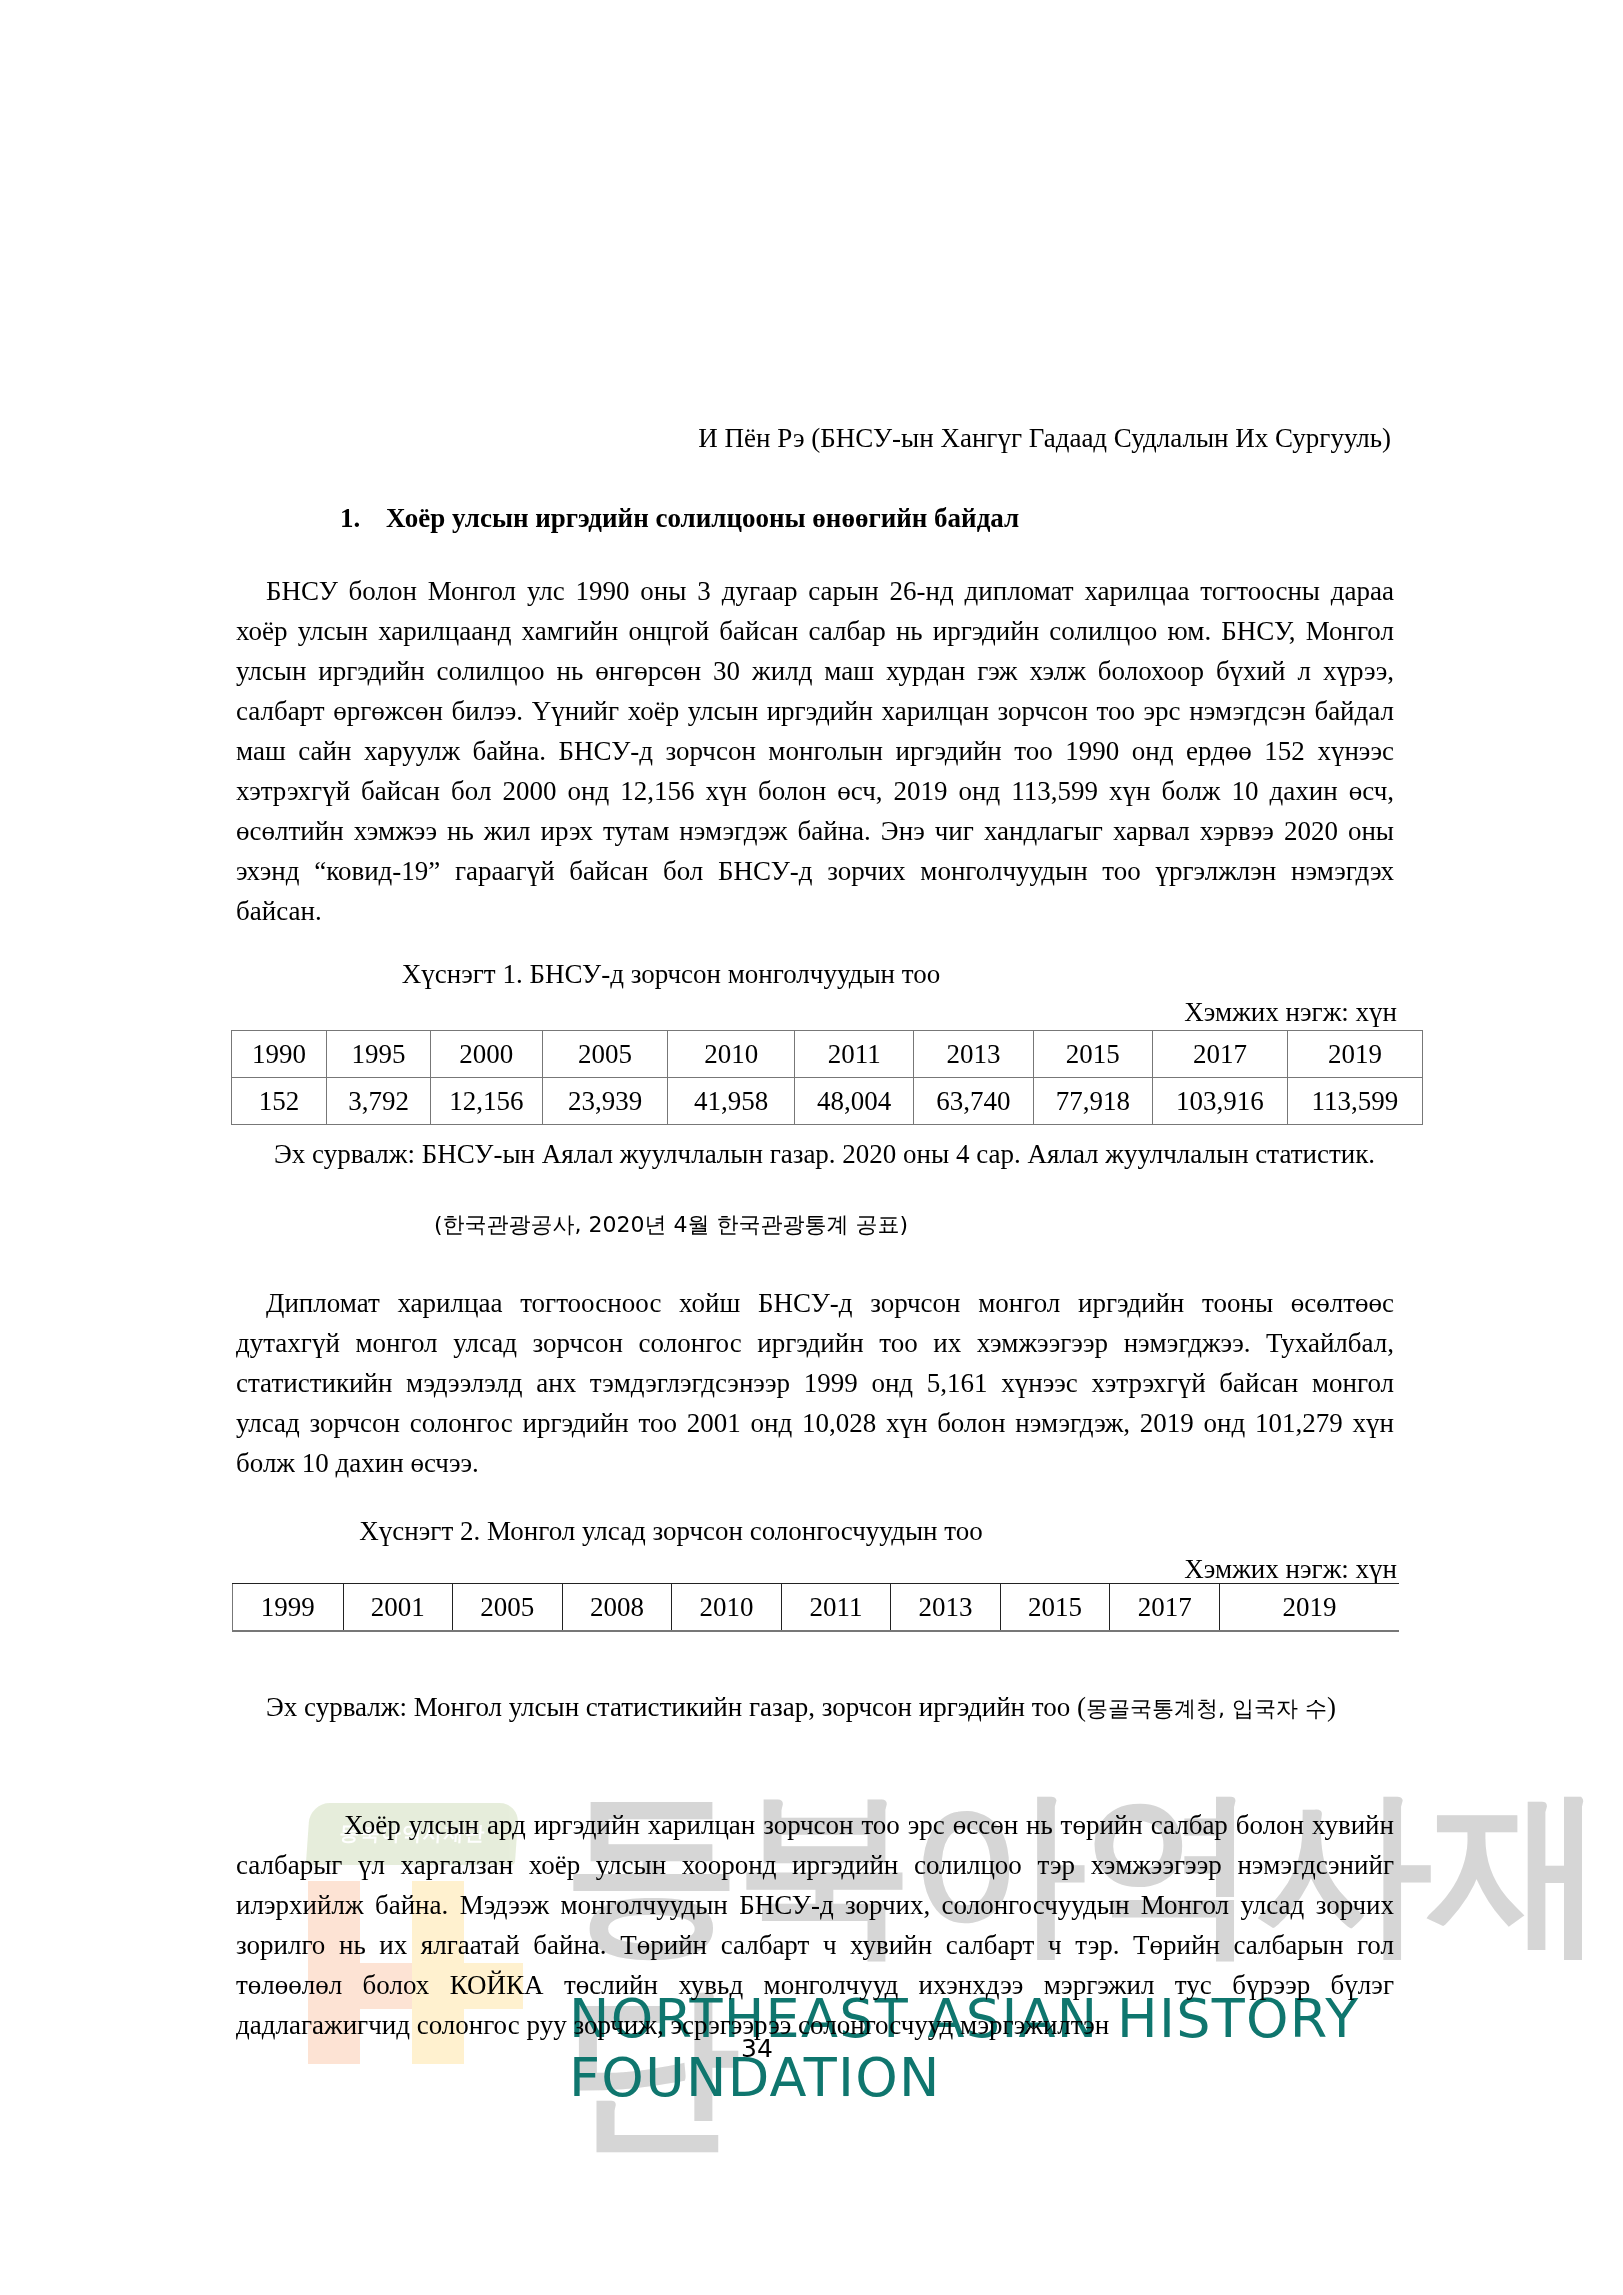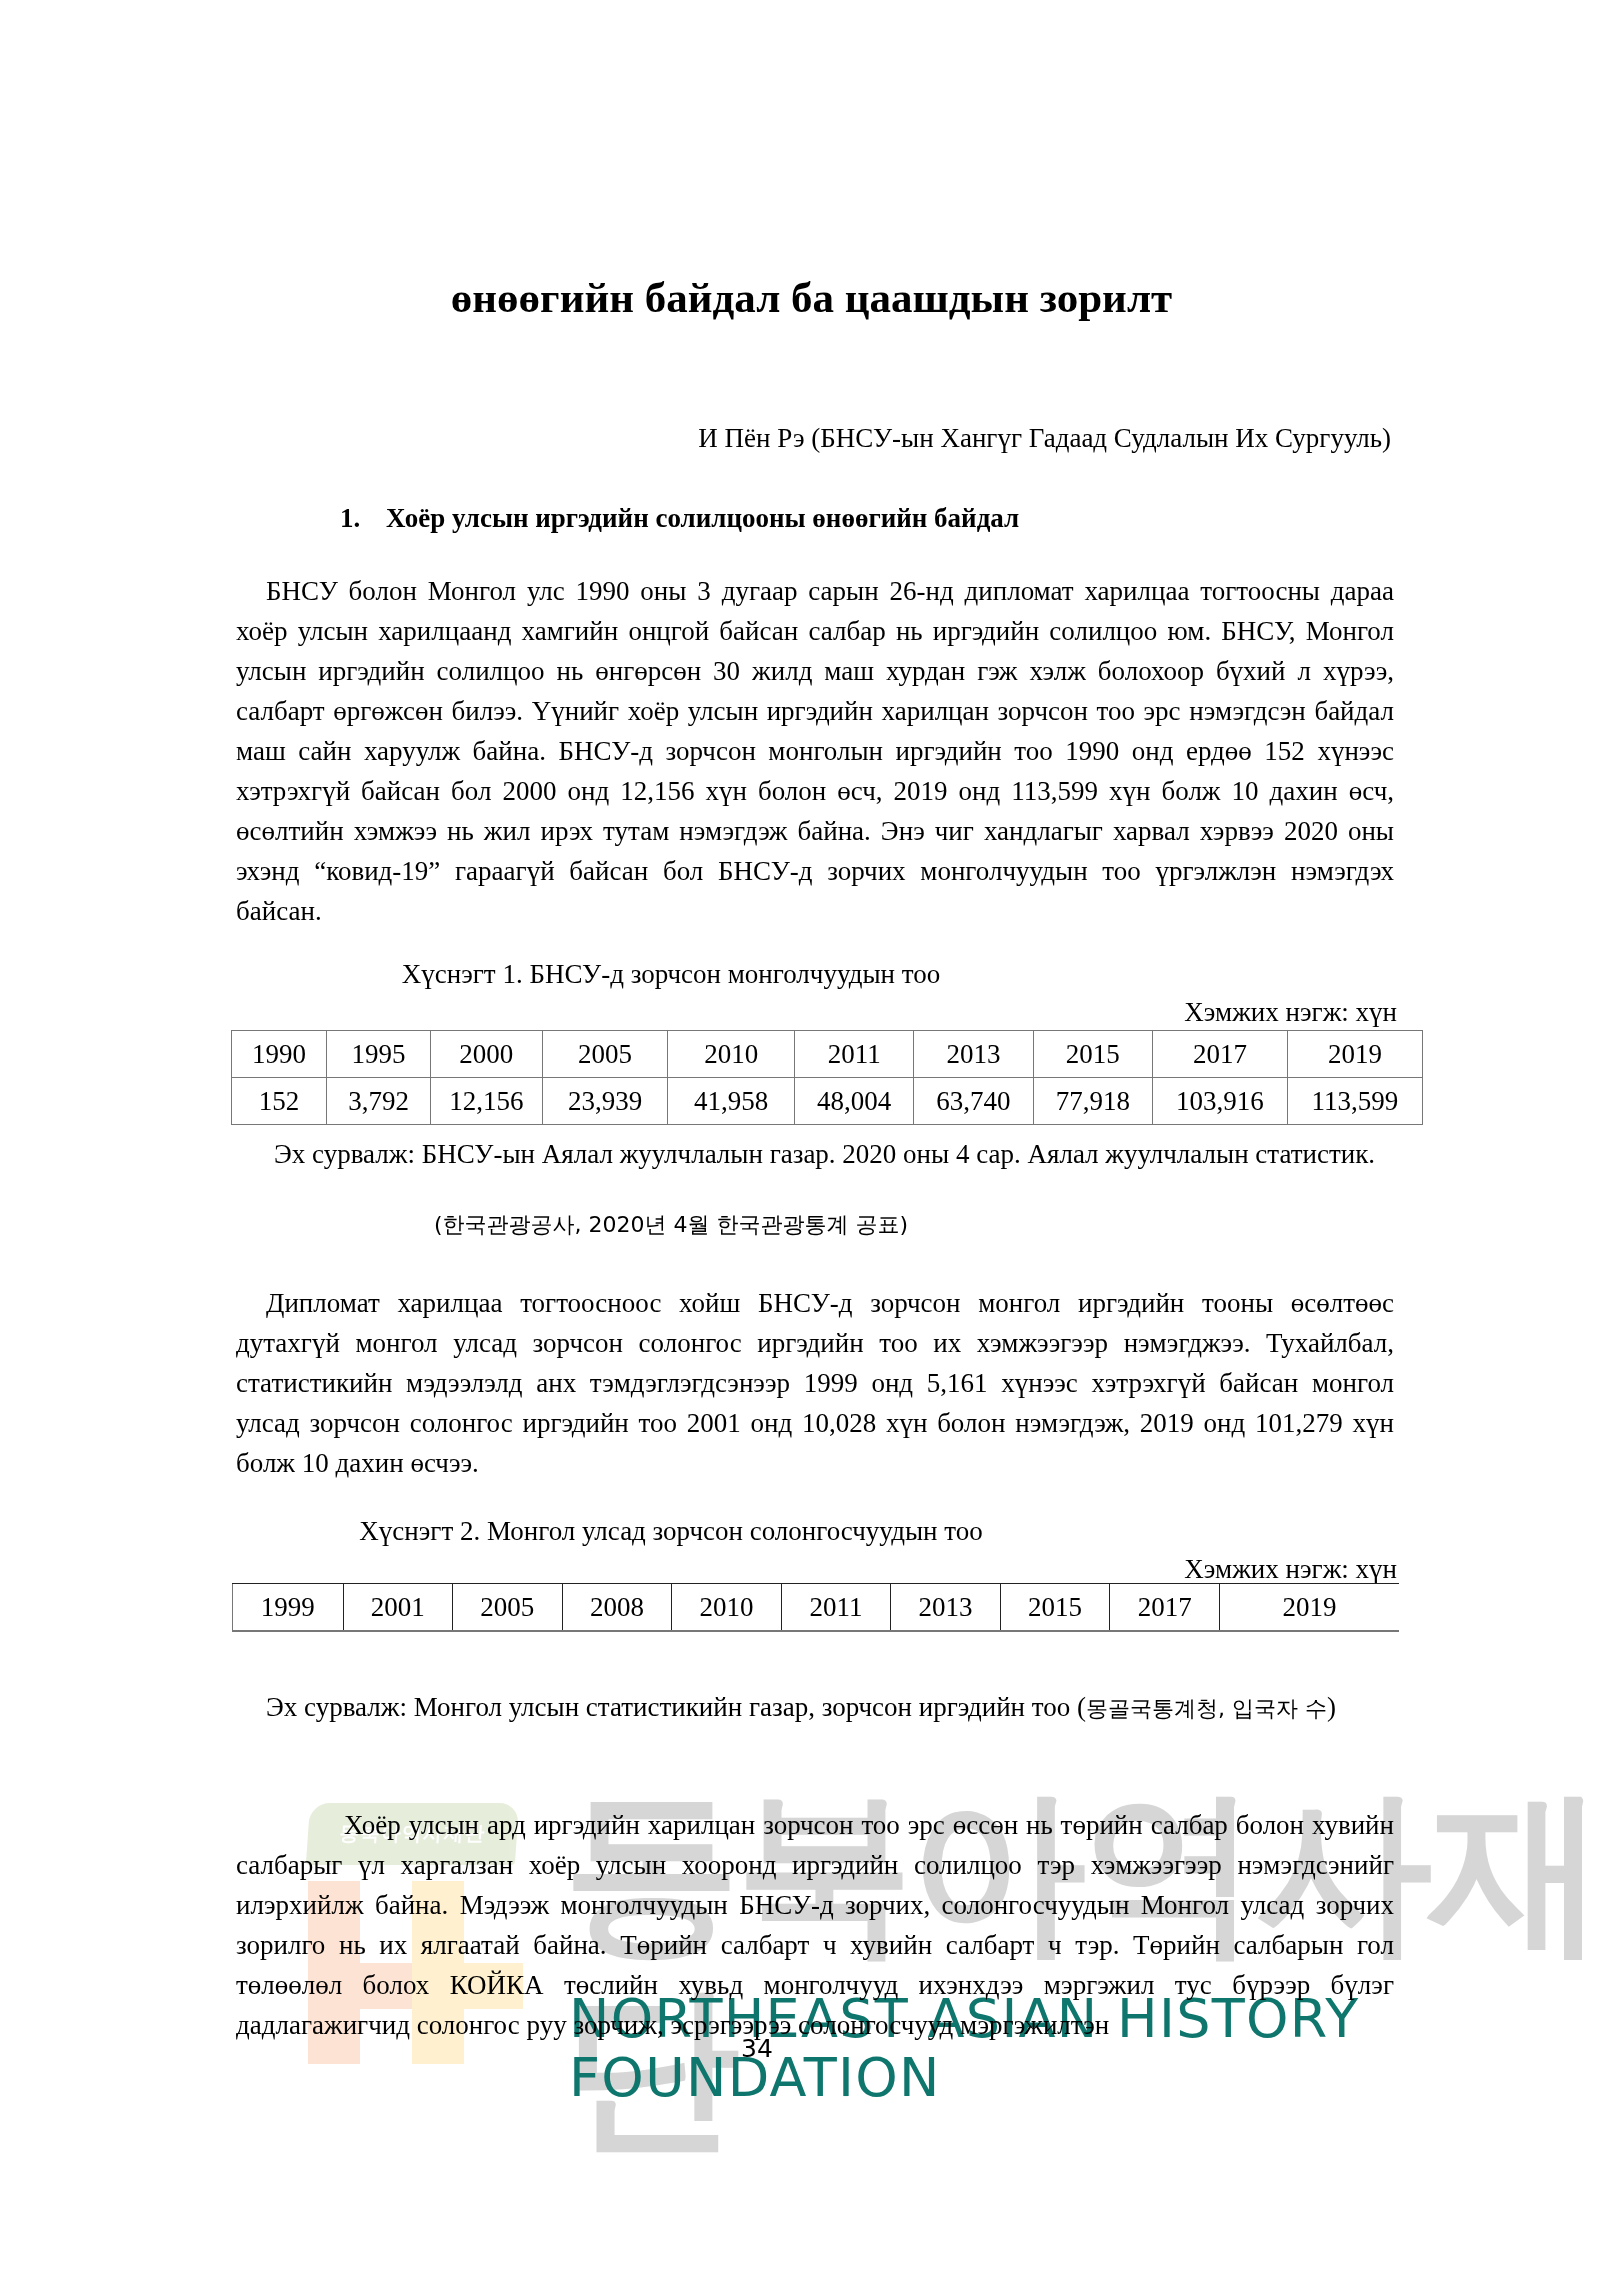--- a/index.html
+++ b/index.html
@@ -42,21 +42,20 @@
 <div class="wm wm-logo-a"></div>
 <div class="wm wm-logo-a2"></div>
 <div class="wm wm-logo-b"></div>
 <div class="wm wm-logo-b2"></div>
 <div class="wm wm-korean">동북아역사재단</div>
 <div class="wm wm-en">NORTHEAST ASIAN HISTORY FOUNDATION</div>
 
 <div class="content">
 
   <div class="abs title">
-    <div>өнөөгийн байдал ба цаашдын зорилт</div>
   </div>
 
   <div class="abs author">И Пён Рэ (БНСУ-ын Хангүг Гадаад Судлалын Их Сургууль)</div>
 
   <div class="abs heading">
     <span class="num">1.</span><span>Хоёр улсын иргэдийн солилцооны өнөөгийн байдал</span>
   </div>
 
   <p class="abs para" style="top:571px; margin:0; text-indent:30px;">БНСУ болон Монгол улс 1990 оны 3 дугаар сарын 26-нд дипломат харилцаа тогтоосны дараа хоёр улсын харилцаанд хамгийн онцгой байсан салбар нь иргэдийн солилцоо юм. БНСУ, Монгол улсын иргэдийн солилцоо нь өнгөрсөн 30 жилд маш хурдан гэж хэлж болохоор бүхий л хүрээ, салбарт өргөжсөн билээ. Үүнийг хоёр улсын иргэдийн харилцан зорчсон тоо эрс нэмэгдсэн байдал маш сайн харуулж байна. БНСУ-д зорчсон монголын иргэдийн тоо 1990 онд ердөө 152 хүнээс хэтрэхгүй байсан бол 2000 онд 12,156 хүн болон өсч, 2019 онд 113,599 хүн болж 10 дахин өсч, өсөлтийн хэмжээ нь жил ирэх тутам нэмэгдэж байна. Энэ чиг хандлагыг харвал хэрвээ 2020 оны эхэнд “ковид-19” гараагүй байсан бол БНСУ-д зорчих монголчуудын тоо үргэлжлэн нэмэгдэх байсан.</p>
 

